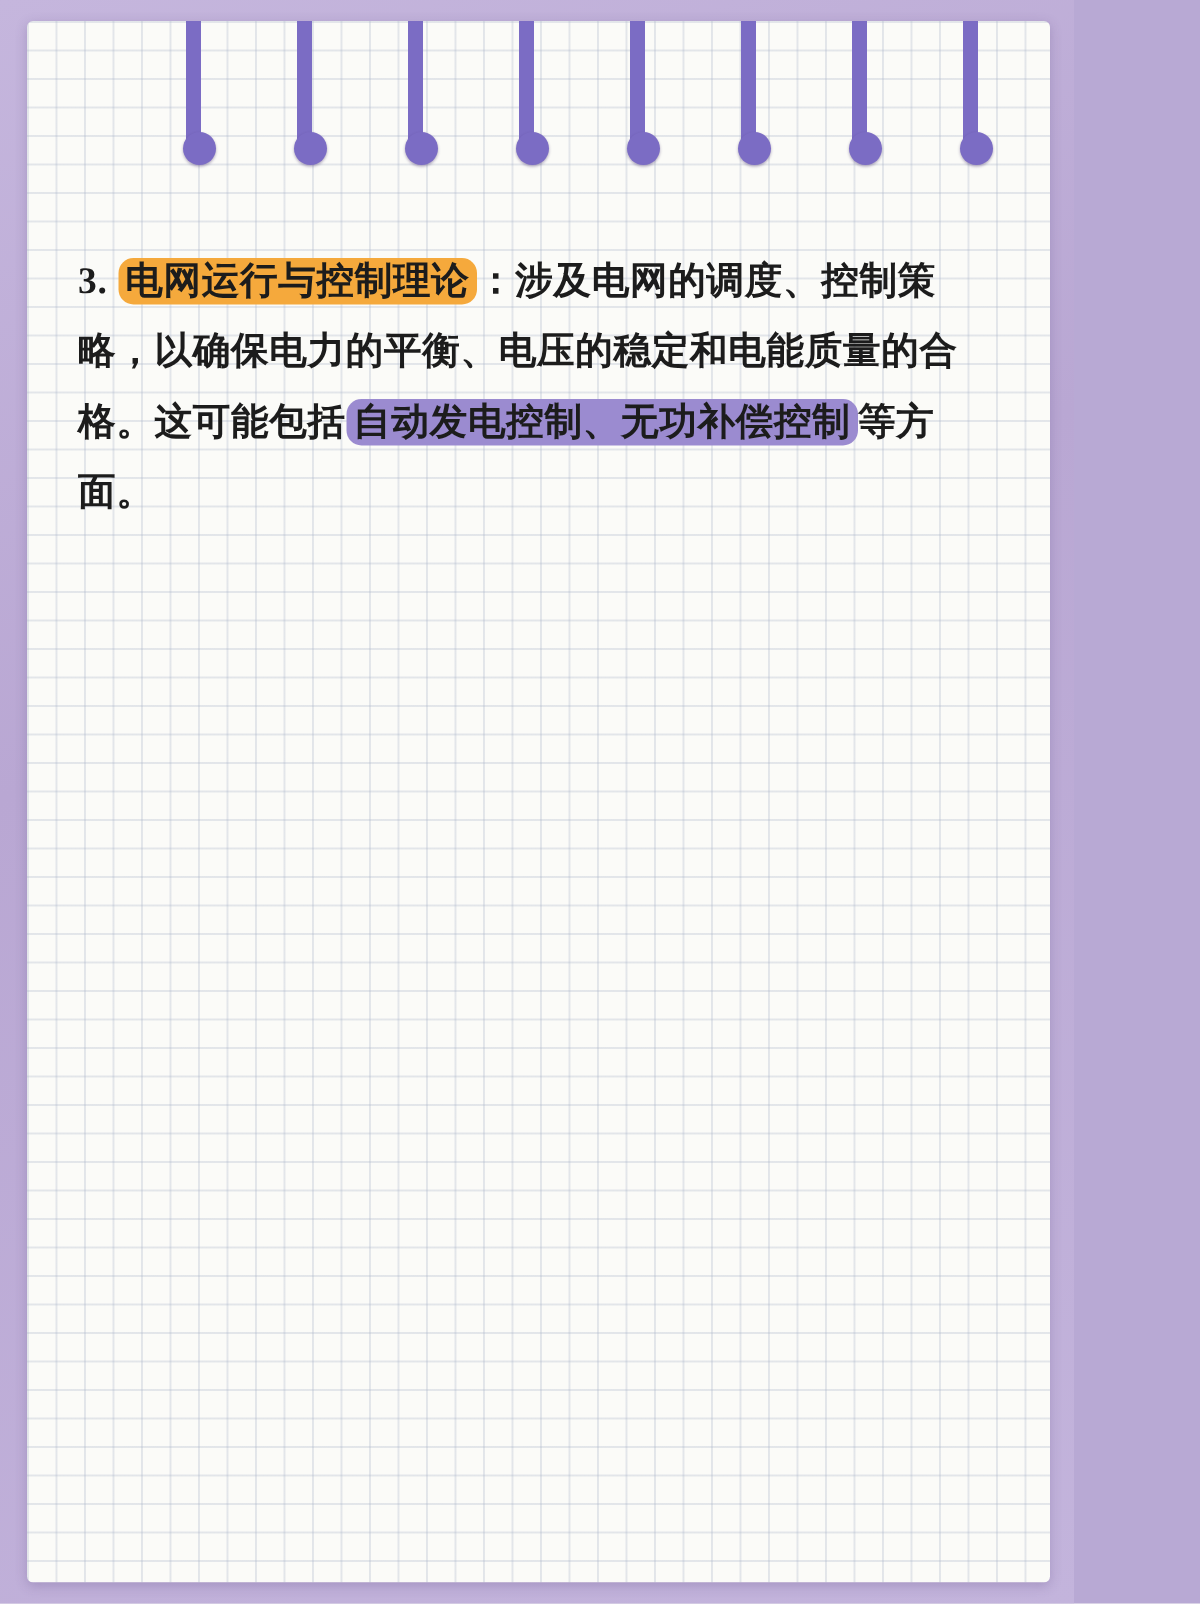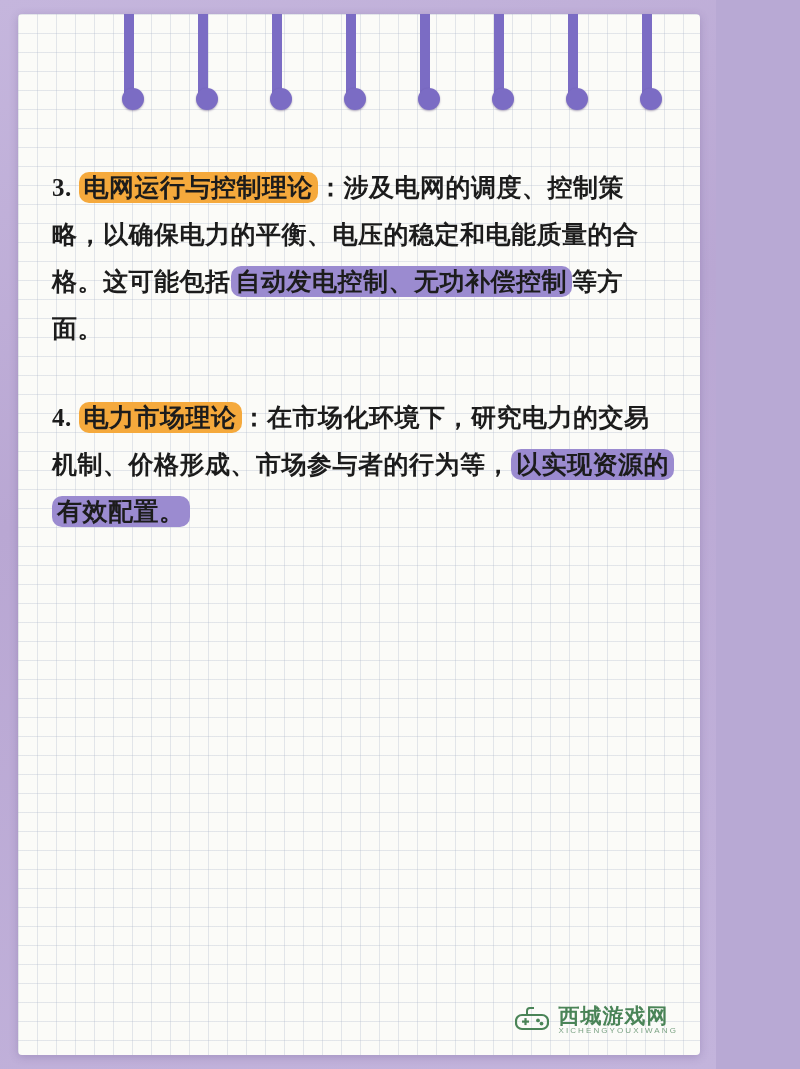--- a/index.html
+++ b/index.html
@@ -172,34 +172,17 @@
           <div class="knob" style="background: rgb(123, 108, 196);"></div>
         </div>
         <div class="ring" style="left: 622px;">
           <div class="bar" style="background: rgb(123, 108, 196);"></div>
           <div class="knob" style="background: rgb(123, 108, 196);"></div>
         </div>
       </div>
 
     <div class="content" id="content">
         <div class="para"><span>3. </span><span class="hl-orange">电网运行与控制理论</span><span>：涉及电网的调度、控制策略，以确保电力的平衡、电压的稳定和电能质量的合格。这可能包括</span><span class="hl-purple">自动发电控制、无功补偿控制</span><span>等方面。</span></div>
-        <div class="para gap"><span>4. </span><span class="hl-orange">电力市场理论</span><span>：在市场化环境下，研究电力的交易机制、价格形成、市场参与者的行为等，</span><span class="hl-purple">以实现资源的有效配置。</span></div>
       </div>
 
-    <div class="watermark">
-      <div class="wm-logo">
-        <svg width="34" height="34" viewBox="0 0 34 34">
-          <path d="M7 12 h20 a6 6 0 0 1 6 6 v2 a6 6 0 0 1 -6 6 h-20 a6 6 0 0 1 -6 -6 v-2 a6 6 0 0 1 6 -6 z" fill="none" stroke="#3b7a4a" stroke-width="2.2"></path>
-          <rect x="7" y="17.5" width="7" height="2.2" fill="#3b7a4a"></rect>
-          <rect x="9.4" y="15.1" width="2.2" height="7" fill="#3b7a4a"></rect>
-          <circle cx="23" cy="17.4" r="1.9" fill="#3b7a4a"></circle>
-          <circle cx="26.5" cy="20.6" r="1.9" fill="#3b7a4a"></circle>
-          <path d="M12 12 v-4 a3 3 0 0 1 3 -3 h4" fill="none" stroke="#3b7a4a" stroke-width="2"></path>
-        </svg>
-      </div>
-      <div class="wm-text">
-        <span class="wm-main">西城游戏网</span>
-        <span class="wm-sub">XICHENGYOUXIWANG</span>
-      </div>
-    </div>
 
   </div>
 </div>
 
 </body></html>

